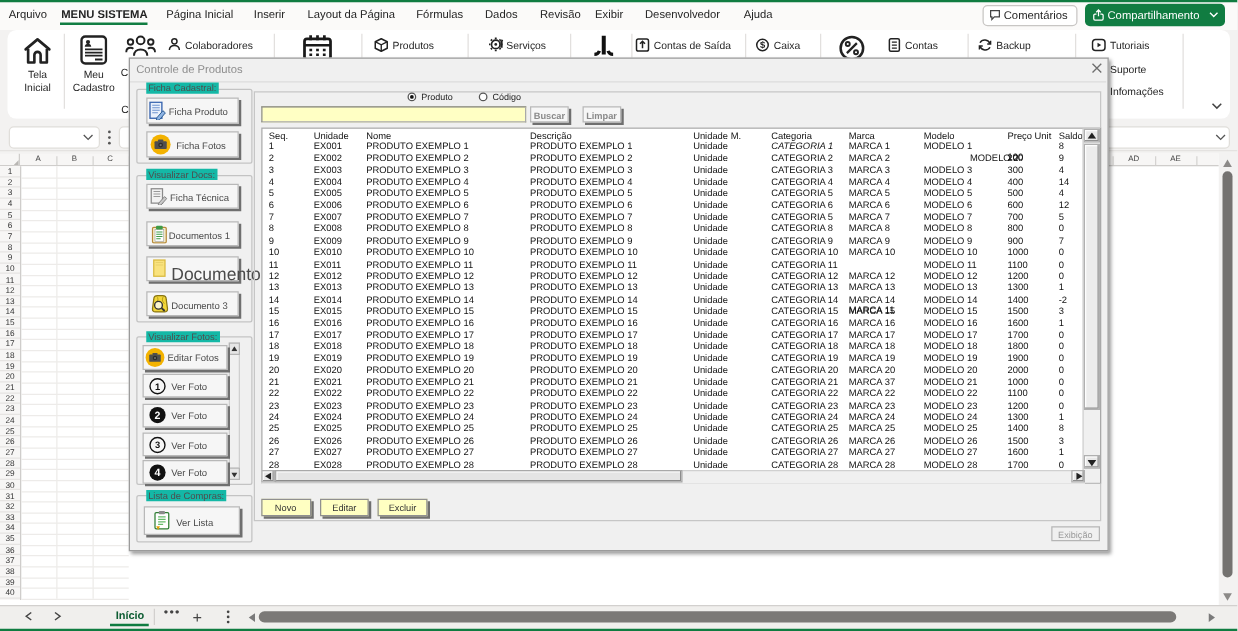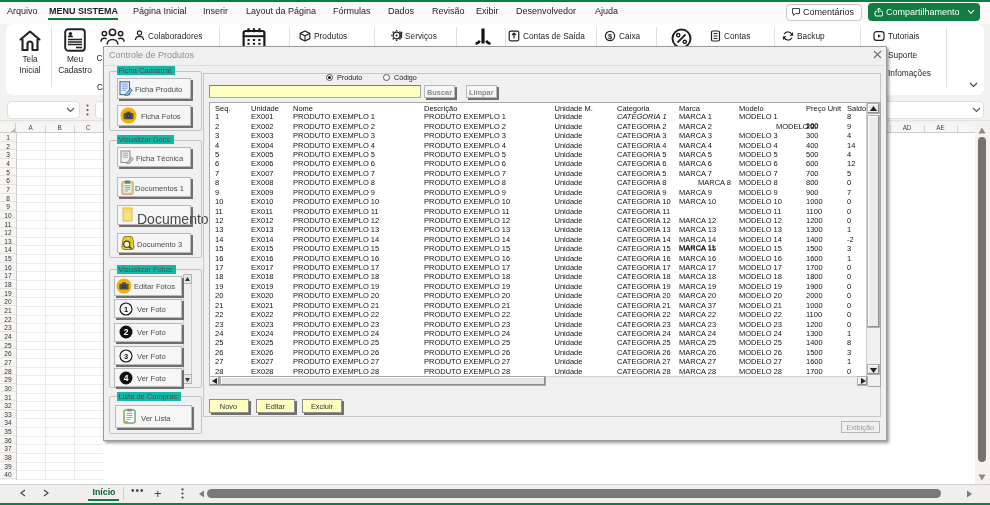--- a/index.html
+++ b/index.html
@@ -491,21 +491,21 @@
 <div class="cell" style="left:679px;top:168.82px;">MARCA 7</div>
 <div class="cell" style="left:739px;top:168.82px;">MODELO 7</div>
 <div class="cell" style="left:806px;top:168.82px;">700</div>
 <div class="cell" style="left:847px;top:168.82px;">5</div>
 <div class="cell" style="left:215px;top:178.24px;">8</div>
 <div class="cell" style="left:251px;top:178.24px;">EX008</div>
 <div class="cell" style="left:293px;top:178.24px;">PRODUTO EXEMPLO 8</div>
 <div class="cell" style="left:424px;top:178.24px;">PRODUTO EXEMPLO 8</div>
 <div class="cell" style="left:554.5px;top:178.24px;">Unidade</div>
 <div class="cell" style="left:617px;top:178.24px;">CATEGORIA 8</div>
-<div class="cell" style="left:698px;top:178.24px;">MARCA 8</div>
+<div class="cell" style="left:679px;top:178.24px;">MARCA 8</div>
 <div class="cell" style="left:739px;top:178.24px;">MODELO 8</div>
 <div class="cell" style="left:806px;top:178.24px;">800</div>
 <div class="cell" style="left:847px;top:178.24px;">0</div>
 <div class="cell" style="left:215px;top:187.66px;">9</div>
 <div class="cell" style="left:251px;top:187.66px;">EX009</div>
 <div class="cell" style="left:293px;top:187.66px;">PRODUTO EXEMPLO 9</div>
 <div class="cell" style="left:424px;top:187.66px;">PRODUTO EXEMPLO 9</div>
 <div class="cell" style="left:554.5px;top:187.66px;">Unidade</div>
 <div class="cell" style="left:617px;top:187.66px;">CATEGORIA 9</div>
 <div class="cell" style="left:679px;top:187.66px;">MARCA 9</div>

